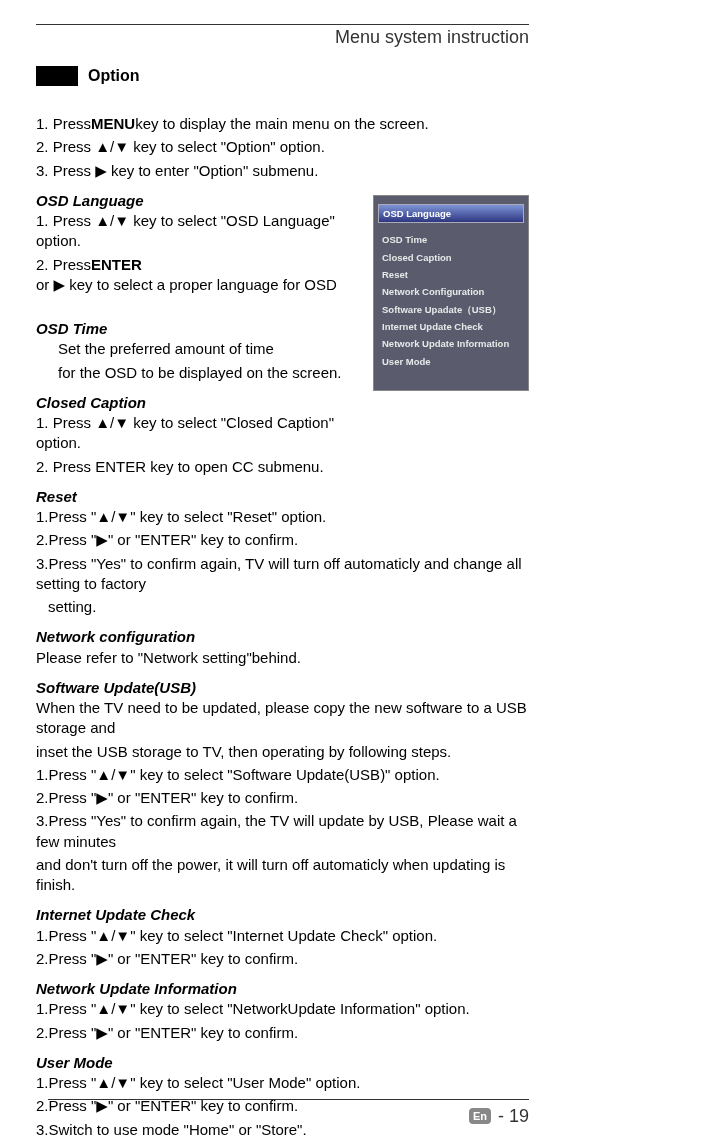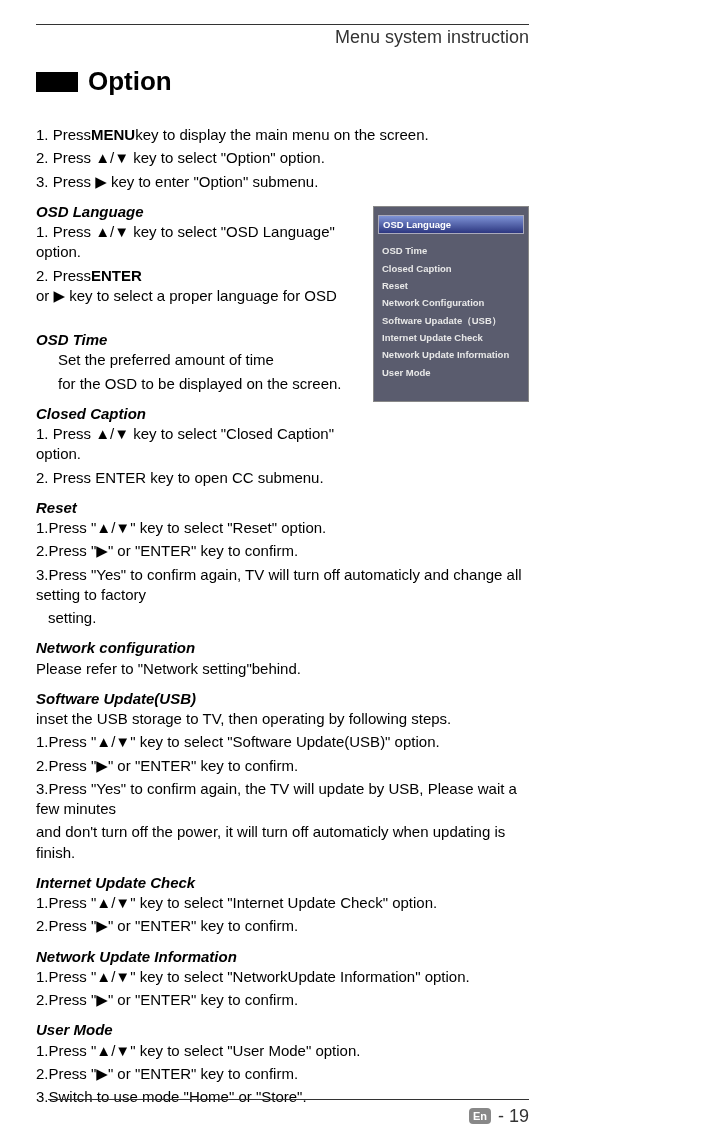--- a/index.html
+++ b/index.html
@@ -28,21 +28,21 @@
   align-items: center;
   margin-bottom: 28px;
 }
 .section-marker {
   width: 42px;
   height: 20px;
   background: #000;
   margin-right: 10px;
 }
 .section-title {
-  font-size: 26px;
+  font-size: 16px;
   font-weight: bold;
 }
 .content-block {
   position: relative;
   font-size: 15px;
   line-height: 1.35;
 }
 .two-col {
   display: flex;
   align-items: flex-start;
@@ -168,20 +168,21 @@
       <p style="padding-left:12px">setting.</p>
     </div>
 
     <div class="block">
       <div class="italic">Network configuration</div>
       <p>Please refer to "Network setting"behind.</p>
     </div>
 
     <div class="block">
       <div class="italic">Software Update(USB)</div>
+      <p>When the TV need to be updated, please copy the new software to a USB storage and</p>
       <p>inset the USB storage to TV, then operating by following steps.</p>
       <p>1.Press "▲/▼" key to select "Software Update(USB)" option.</p>
       <p>2.Press "▶" or "ENTER" key to confirm.</p>
       <p>3.Press "Yes" to confirm again, the TV will update by USB, Please wait a few minutes</p>
       <p>and don't turn off the power, it will turn off automaticly when updating is finish.</p>
     </div>
 
     <div class="block">
       <div class="italic">Internet Update Check</div>
       <p>1.Press "▲/▼" key to select "Internet Update Check" option.</p>

